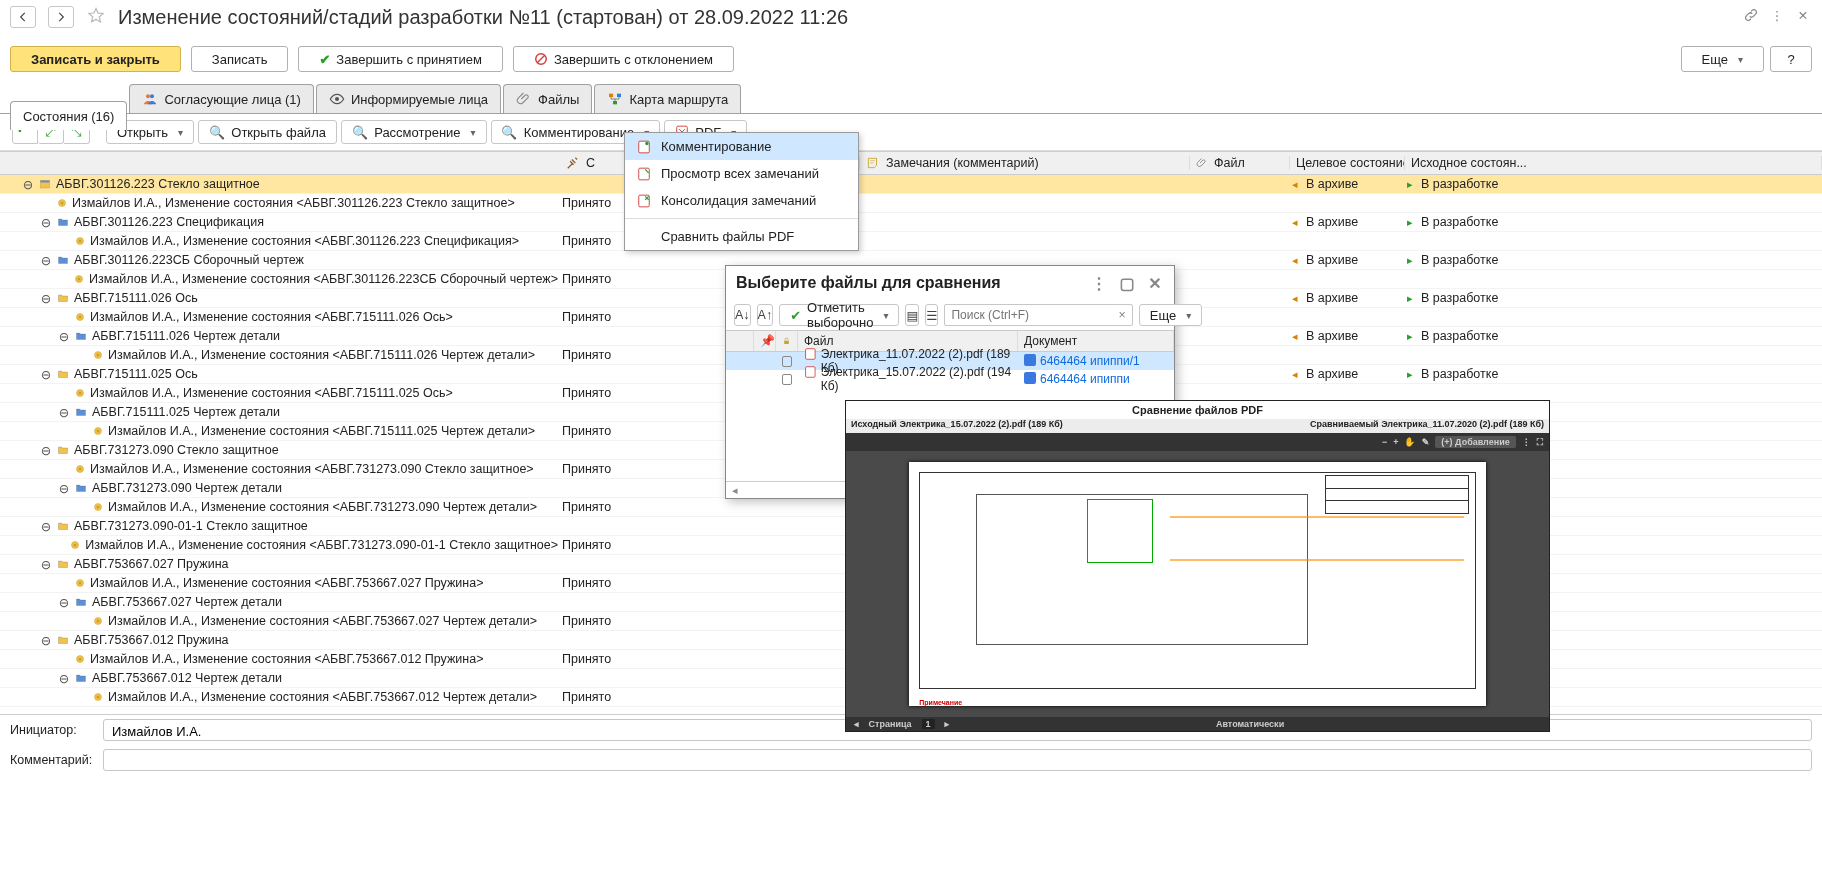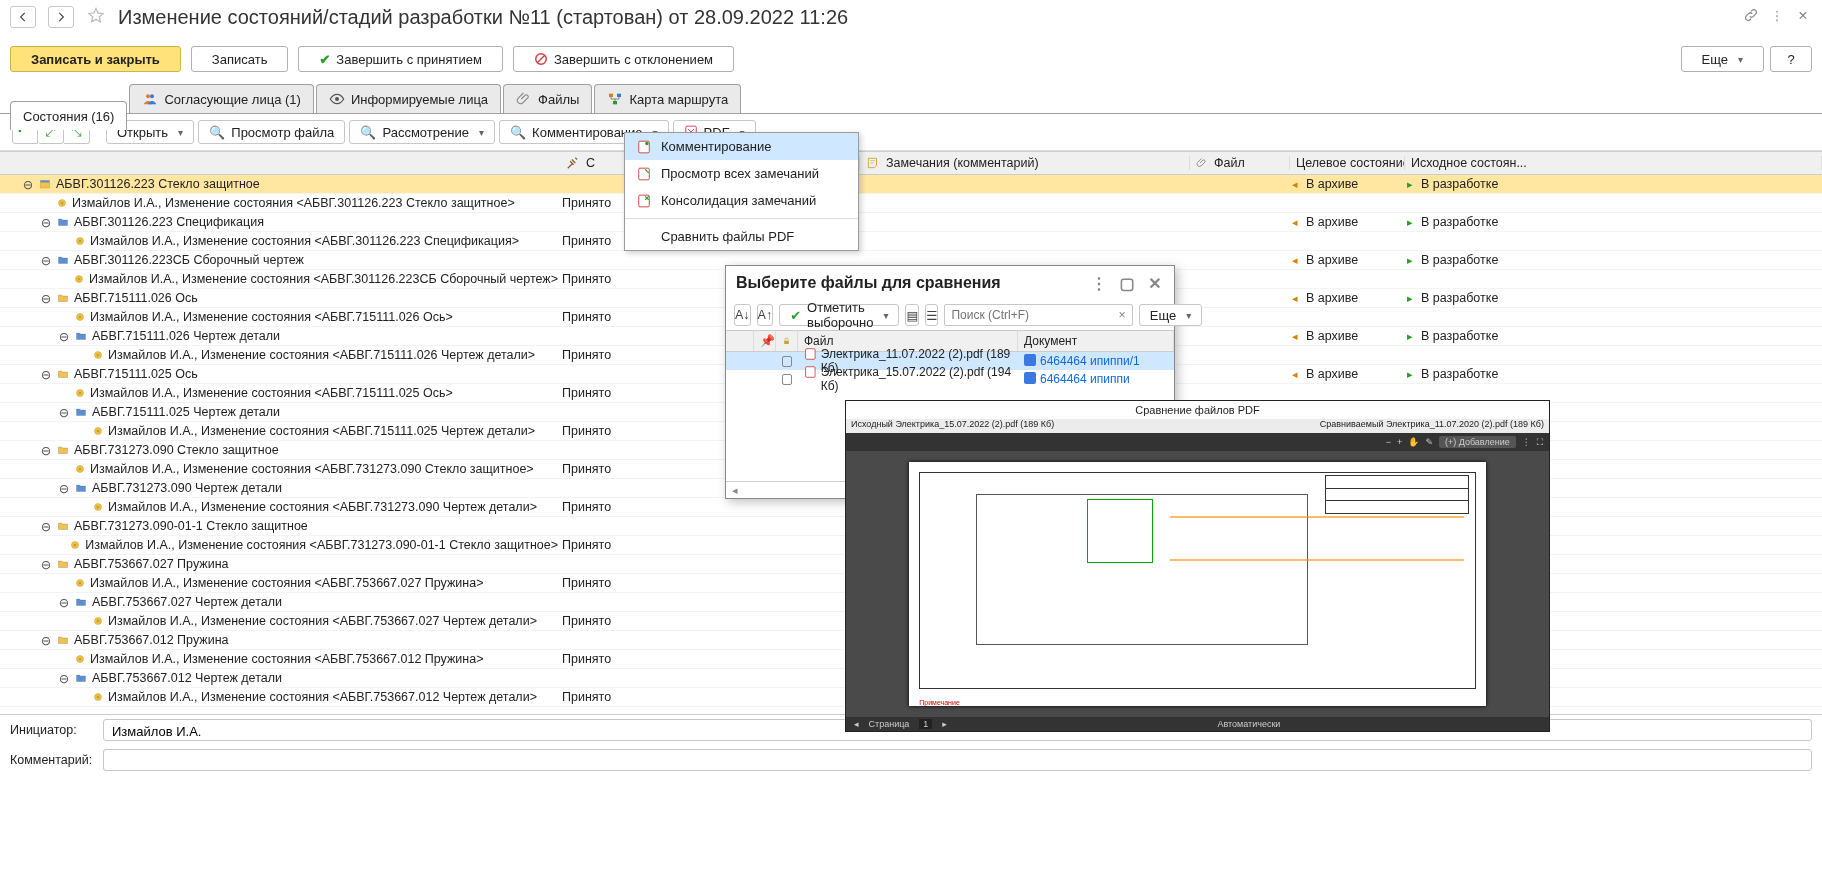--- a/index.html
+++ b/index.html
@@ -100,21 +100,21 @@
   .dlg-gh.fname{width:220px;} .dlg-gh.doc{flex:1;}
   .dlg-row { display:flex; font-size:12px; height:18px; align-items:center;}
   .dlg-row.sel { background:#cfe8ff;}
   .dlg-cell { padding:0 6px; display:flex; gap:4px;}
   .dlg-cell.chk{width:28px;} .dlg-cell.pin{width:22px;} .dlg-cell.lock{width:22px;}
   .dlg-cell.fname{width:220px;} .dlg-cell.doc{flex:1; color:var(--blue-text);}
   .dlg-body { height:130px; border-bottom:1px solid #ccc; }
   .doc-ic { width:12px; height:12px; background:#3a7ae0; border-radius:2px; display:inline-block;}
 
   
-  .pdf-cmp { position:absolute; top:400px; left:845px; width:705px; height:332px; background:#4a4a4a; border:1px solid #222; z-index:300; display:flex; flex-direction:column;}
+  .pdf-cmp { position:absolute; top:400px; left:845px; width:705px; height:332px; background:#4a4a4a; border:1px solid #222; z-index:300; display:flex; flex-direction:column;font-weight:bold;}
   .pdf-cmp .hdr { background:#fff; height:18px; display:flex; align-items:center; justify-content:center; font-size:11px;}
   .pdf-cmp .sub { background:#ececec; height:14px; font-size:9px; display:flex; align-items:flex-start; padding:0 5px; justify-content:space-between;}
   .pdf-cmp .toolbar { background:#333; height:18px; display:flex; align-items:center; justify-content:flex-end; gap:6px; padding:0 6px; color:#ccc; font-size:9px;}
   .pdf-cmp .page-area{ flex:1; display:flex; align-items:center; justify-content:center;}
   .pdf-cmp .page { width:82%; height:92%; background:#fff; box-shadow:0 0 4px #000; display:flex; flex-direction:column;}
   .pdf-cmp .draw { flex:1; border:1px solid #333; margin:10px; position:relative;}
   .pdf-cmp .foot { height:14px; background:#333; display:flex; align-items:center; font-size:9px; color:#ccc; padding:0 8px; gap:10px;}
   .plan-box { position:absolute; left:10%; top:10%; width:60%; height:70%; border:1px solid #555;}
   .plan-g1 { position:absolute; left:30%; top:12%; width:12%; height:30%; border:1px solid #0a0;}
   .plan-o1 { position:absolute; left:45%; top:20%; right:2%; height:2px; background:rgba(255,140,0,.6);}
@@ -233,21 +233,21 @@
     <div class="tool-small">
         <span style="color:#2a9d2a;">⤡</span>
       </div>
   </div>
   <div style="width:8px;"></div>
   <div class="tool-btn drop">
       <span>Открыть</span>
     </div>
   <div class="tool-btn">
       <span class="mag">🔍</span>
-      <span>Просмотр файла</span>
+      <span>Открыть файла</span>
     </div>
   <div class="tool-btn drop">
       <span class="mag">🔍</span>
       <span>Рассмотрение</span>
     </div>
   <div class="tool-btn drop">
       <span class="mag">🔍</span>
       <span>Комментирование</span>
     </div>
   <div class="tool-btn drop pdf-btn">

